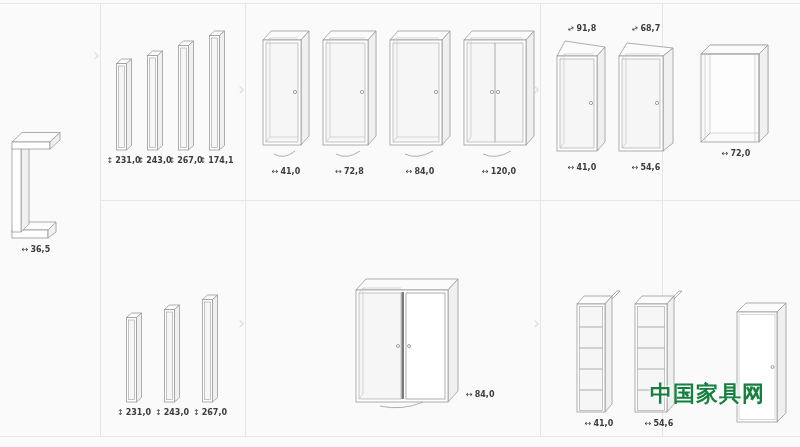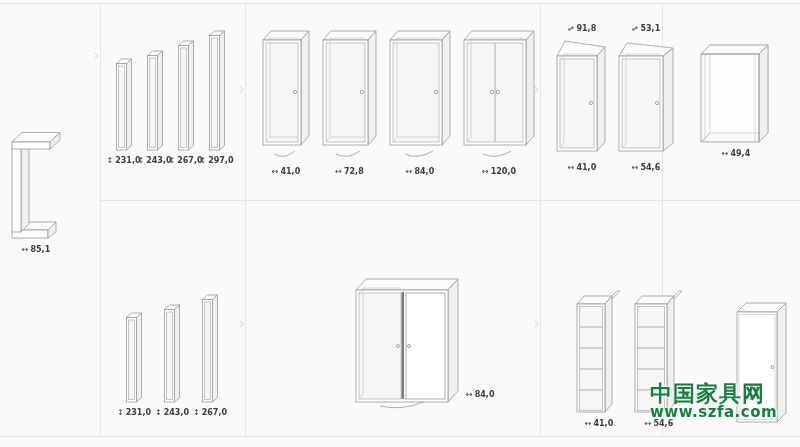--- a/index.html
+++ b/index.html
@@ -73,21 +73,21 @@
         <rect class="f-front" x="4" y="98" width="36" height="8"></rect>
         <polygon class="f-side" points="40,98 48,90 48,100 40,106"></polygon>
         <polygon class="f-side" points="13,16 21,8 21,92 13,100"></polygon>
         <rect class="f-front" x="4" y="16" width="9" height="84"></rect>
         <polygon class="f-top" points="4,10 14,0.5 52,0.5 42,10"></polygon>
         <rect class="f-front" x="4" y="10" width="38" height="7"></rect>
         <polygon class="f-side" points="42,10 52,0.5 52,8 42,17"></polygon>
       </svg>
       <span class="dim">
         <span class="arr">↔</span>
-        <span>85,1</span>
+        <span>36,5</span>
       </span>
     </div>
   </div>
 
   
   <div style="display:contents">
     <div class="row" style="left:108px;top:30px;gap:0;">
       <div class="it it-p">
         <svg width="18" height="93">
           <polygon class="f-top" points="1.5,5.5 6.5,1 16.5,1 11.5,5.5"></polygon>
@@ -126,21 +126,21 @@
       </div>
       <div class="it it-p">
         <svg width="18" height="121">
           <polygon class="f-top" points="1.5,5.5 6.5,1 16.5,1 11.5,5.5"></polygon>
           <polygon class="f-side" points="11.5,5.5 16.5,1 16.5,115.5 11.5,120"></polygon>
           <rect class="f-front" x="1.5" y="5.5" width="10" height="114.5"></rect>
           <rect class="f-inner" x="3.5" y="8" width="6" height="109.5"></rect>
         </svg>
         <span class="dim">
           <span class="arr">↕</span>
-          <span>297,0</span>
+          <span>174,1</span>
         </span>
       </div>
     </div>
   </div>
 
   
   <div style="display:contents">
     <div class="row" style="left:262px;top:28px;gap:12px;">
       <div class="it">
         <svg width="48" height="134">
@@ -232,21 +232,21 @@
           <circle class="knob" cx="35" cy="67" r="1.6"></circle>
         </svg>
         <span class="dim">
           <span class="arr">↔</span>
           <span>41,0</span>
         </span>
       </div>
       <div class="it">
         <span class="dim top slant">
           <span class="arr">↔</span>
-          <span>53,1</span>
+          <span>68,7</span>
         </span>
         <svg width="56" height="122">
           <polygon class="f-top" points="1,20 9,7 55,12 45,20"></polygon>
           <polygon class="f-side" points="45,20 55,12 55,107 45,115"></polygon>
           <rect class="f-front" x="1" y="20" width="44" height="95"></rect>
           <rect class="f-inner" x="4" y="23" width="38" height="89"></rect>
           <polyline class="back" points="4,23 8,18 8,107 4,112"></polyline>
           <line class="back" x1="8" y1="18" x2="42" y2="18"></line>
           <circle class="knob" cx="39" cy="67" r="1.6"></circle>
         </svg>
@@ -265,21 +265,21 @@
         <rect class="backf" x="10" y="3" width="58" height="88"></rect>
         <polygon class="f-top" points="1,12 10,3 68,3 59,12"></polygon>
         <polygon class="f-side" points="59,12 68,3 68,91 59,100"></polygon>
         <rect class="ln" x="1" y="12" width="58" height="88"></rect>
         <line class="ln" x1="1" y1="100" x2="10" y2="91"></line>
         <line class="back" x1="5" y1="12" x2="5" y2="100"></line>
         <line class="back" x1="55" y1="12" x2="55" y2="100"></line>
       </svg>
       <span class="dim">
         <span class="arr">↔</span>
-        <span>49,4</span>
+        <span>72,0</span>
       </span>
     </div>
   </div>
 
   
   <div style="display:contents">
     <div class="row" style="left:116px;top:294px;gap:2px;">
       <div class="it it-pb">
         <svg width="18" height="91">
           <polygon class="f-top" points="1.5,5.5 6.5,1 16.5,1 11.5,5.5"></polygon>
@@ -387,16 +387,15 @@
       <polygon class="f-side" points="41,12 50,3 50,113 41,122"></polygon>
       <rect class="f-front" x="1" y="12" width="40" height="110"></rect>
       <rect class="back" x="3" y="14.5" width="36" height="105"></rect>
       <circle class="knob" cx="36.5" cy="67" r="1.5"></circle>
     </svg>
   </div>
 
   
   <div class="wm">
     <div class="l1">中国家具网</div>
-    <div class="l2">www.szfa.com</div>
   </div>
 
 </div>
 
 </body></html>

